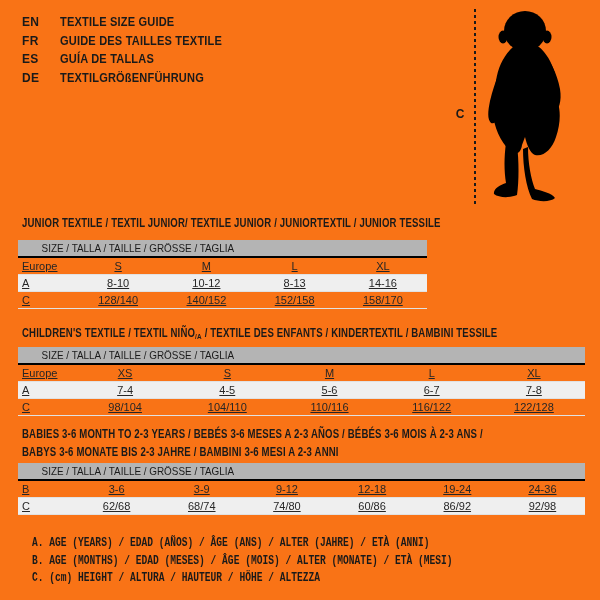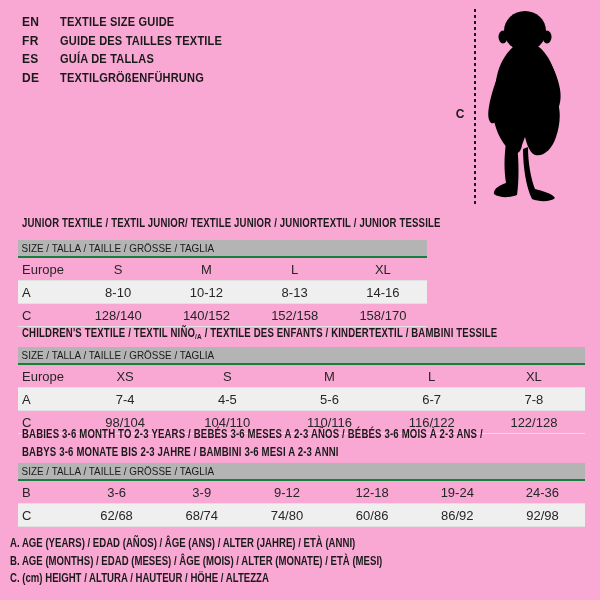--- a/index.html
+++ b/index.html
@@ -1,16 +1,16 @@
 <!DOCTYPE html>
 <html><head>
 <meta charset="utf-8">
 <style>
   html,body{margin:0;padding:0;}
-  .page{position:relative;width:600px;height:600px;background:#f9a8d4;overflow:hidden;
+  .page{position:relative;width:600px;height:600px;background:#f97316;overflow:hidden;
         font-family:"Liberation Sans",sans-serif;color:#1a1a1a;}
 
   
   .langs{position:absolute;top:13px;left:22px;}
   .lang-row{display:flex;height:18.5px;align-items:center;}
   .lang-code{width:38px;font-weight:700;font-size:12px;letter-spacing:.3px;}
   .lang-label{font-weight:700;font-size:12px;letter-spacing:.2px;white-space:nowrap;
               transform:scaleX(.92);transform-origin:0 50%;}
 
   
@@ -22,32 +22,32 @@
 
   
   .sec-title{position:absolute;left:22px;font-weight:700;font-size:12px;line-height:18px;
              letter-spacing:.2px;white-space:nowrap;transform:scaleX(.8);transform-origin:0 0;}
   .t1-title{top:214px;} .t2-title{top:324px;} .t3-title{top:425px;}
   .subscr{font-size:8px;vertical-align:-2px;font-weight:700;}
 
   
   .stable{position:absolute;left:18px;}
   .t1{top:240px;width:409px;} .t2{top:347px;width:567px;} .t3{top:463px;width:567px;}
-  .size-bar{background:#b4b4b4;height:16px;border-bottom:2px solid #15803d;
-            display:flex;align-items:center;}
+  .size-bar{background:#b4b4b4;height:16px;border-bottom:2px solid #000000;
+            display:flex;align-items:center;padding-left:20px;}
   .size-bar-text{font-size:11px;padding-left:4px;white-space:nowrap;color:#1a1a1a;
                  transform:scaleX(.9);transform-origin:0 50%;}
-  .trow{display:flex;height:23px;box-sizing:border-box;border-bottom:1px solid #e1e1e1;
-        align-items:center;font-size:13px;color:#262626;}
+  .trow{display:flex;height:17px;box-sizing:border-box;border-bottom:1px solid #e1e1e1;
+        align-items:center;font-size:11px;color:#262626;text-decoration:underline;}
   .stable > div:nth-child(3){background:#efefef;}
   .tlabel{width:56px;padding-left:4px;box-sizing:border-box;white-space:nowrap;}
   .tval{flex:1;text-align:center;white-space:nowrap;}
 
   
-  .notes{position:absolute;left:10px;top:535px;}
+  .notes{position:absolute;left:32px;top:535px;font-family:Liberation Mono, monospace;}
   .note-line{font-weight:700;font-size:12px;line-height:17.5px;white-space:nowrap;
              transform:scaleX(.8);transform-origin:0 50%;}
 </style>
 </head>
 <body>
 
 <div class="page">
 
   <div class="langs">
     <div class="lang-row">

